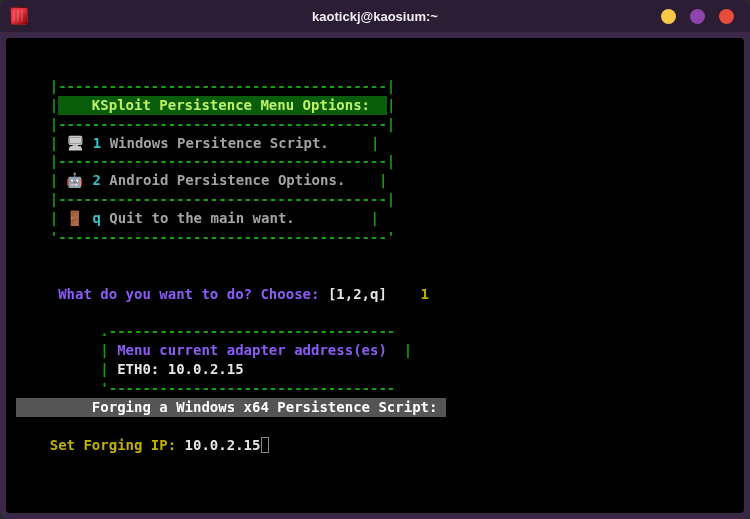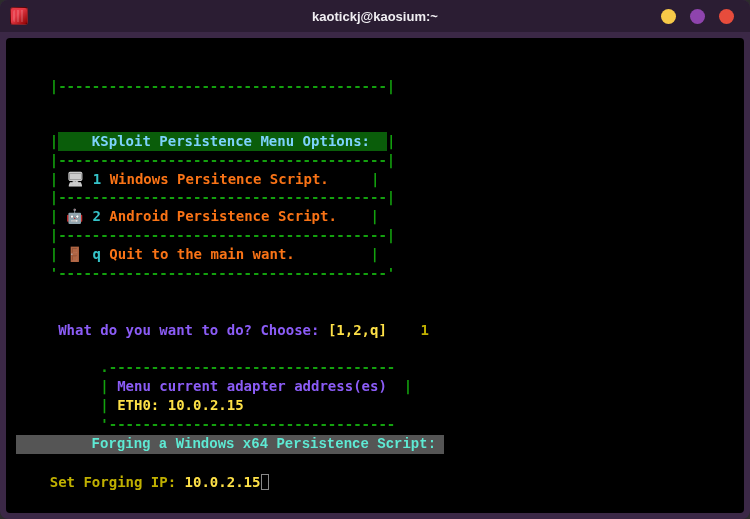--- a/index.html
+++ b/index.html
@@ -78,36 +78,34 @@
       line-height: 1.35;
       position: relative;
       overflow: hidden;
     }
     .pre {
       white-space: pre;
       font-family: inherit;
     }
     .green { color: #13a10e; }
     .bright-green { color: #8b5cf6; }
-    .blue { color: #f97316; margin-top: 41px; }
+    .blue { color: #a3a3a3; margin-top: 41px; }
     .cyan { color: #35c3c9; }
     .yellow { color: #c0b000; }
-    .white { color: #fde047; }
+    .white { color: #e5e5e5; }
     .menu-title {
       display: inline-block;
       background: #0a5d0a;
-      color: #7dd3fc;
-      margin-top: 36px;
+      color: #bef264;
     }
     .forge-bar {
       display: inline-block;
       background: #555555;
-      color: #5eead4;
+      color: #ffffff;
       padding: 0 0;
-      font-family: Liberation Mono, monospace;
     }
     .cursor {
       display: inline-block;
       width: 8px;
       height: 16px;
       border: 1px solid #888888;
       vertical-align: text-bottom;
       margin-left: 1px;
     }
   </style>
@@ -125,21 +123,21 @@
     </div>
   </div>
 
   <div class="terminal">
     <div class="pre">
 <span class="green">    |---------------------------------------|</span>
 <span class="green"><span>    |</span><span class="menu-title">    KSploit Persistence Menu Options:  </span><span>|</span></span>
 <span class="green">    |---------------------------------------|</span>
 <span><span class="green">    | </span><span>🖥</span><span class="cyan"> 1 </span><span class="blue">Windows Persitence Script.</span><span class="green">     |</span></span>
 <span class="green">    |---------------------------------------|</span>
-<span><span class="green">    | </span><span>🤖</span><span class="cyan"> 2 </span><span class="blue">Android Persistence Script.</span><span class="green">    |</span></span>
+<span><span class="green">    | </span><span>🤖</span><span class="cyan"> 2 </span><span class="blue">Android Persistence Options.</span><span class="green">    |</span></span>
 <span class="green">    |---------------------------------------|</span>
 <span><span class="green">    | </span><span>🚪</span><span class="cyan"> q </span><span class="blue">Quit to the main want.</span><span class="green">         |</span></span>
 <span class="green">    '---------------------------------------'</span>
 
 
 <span><span class="bright-green">     What do you want to do? Choose: </span><span class="white">[1,2,q]</span><span>    </span><span class="yellow">1</span></span>
 
 <span class="green">          .----------------------------------</span>
 <span><span class="green">          |</span><span class="bright-green"> Menu current adapter address(es) </span><span class="green"> |</span></span>
 <span><span class="green">          |</span><span class="white"> ETH0: </span><span class="white">10.0.2.15</span></span>

